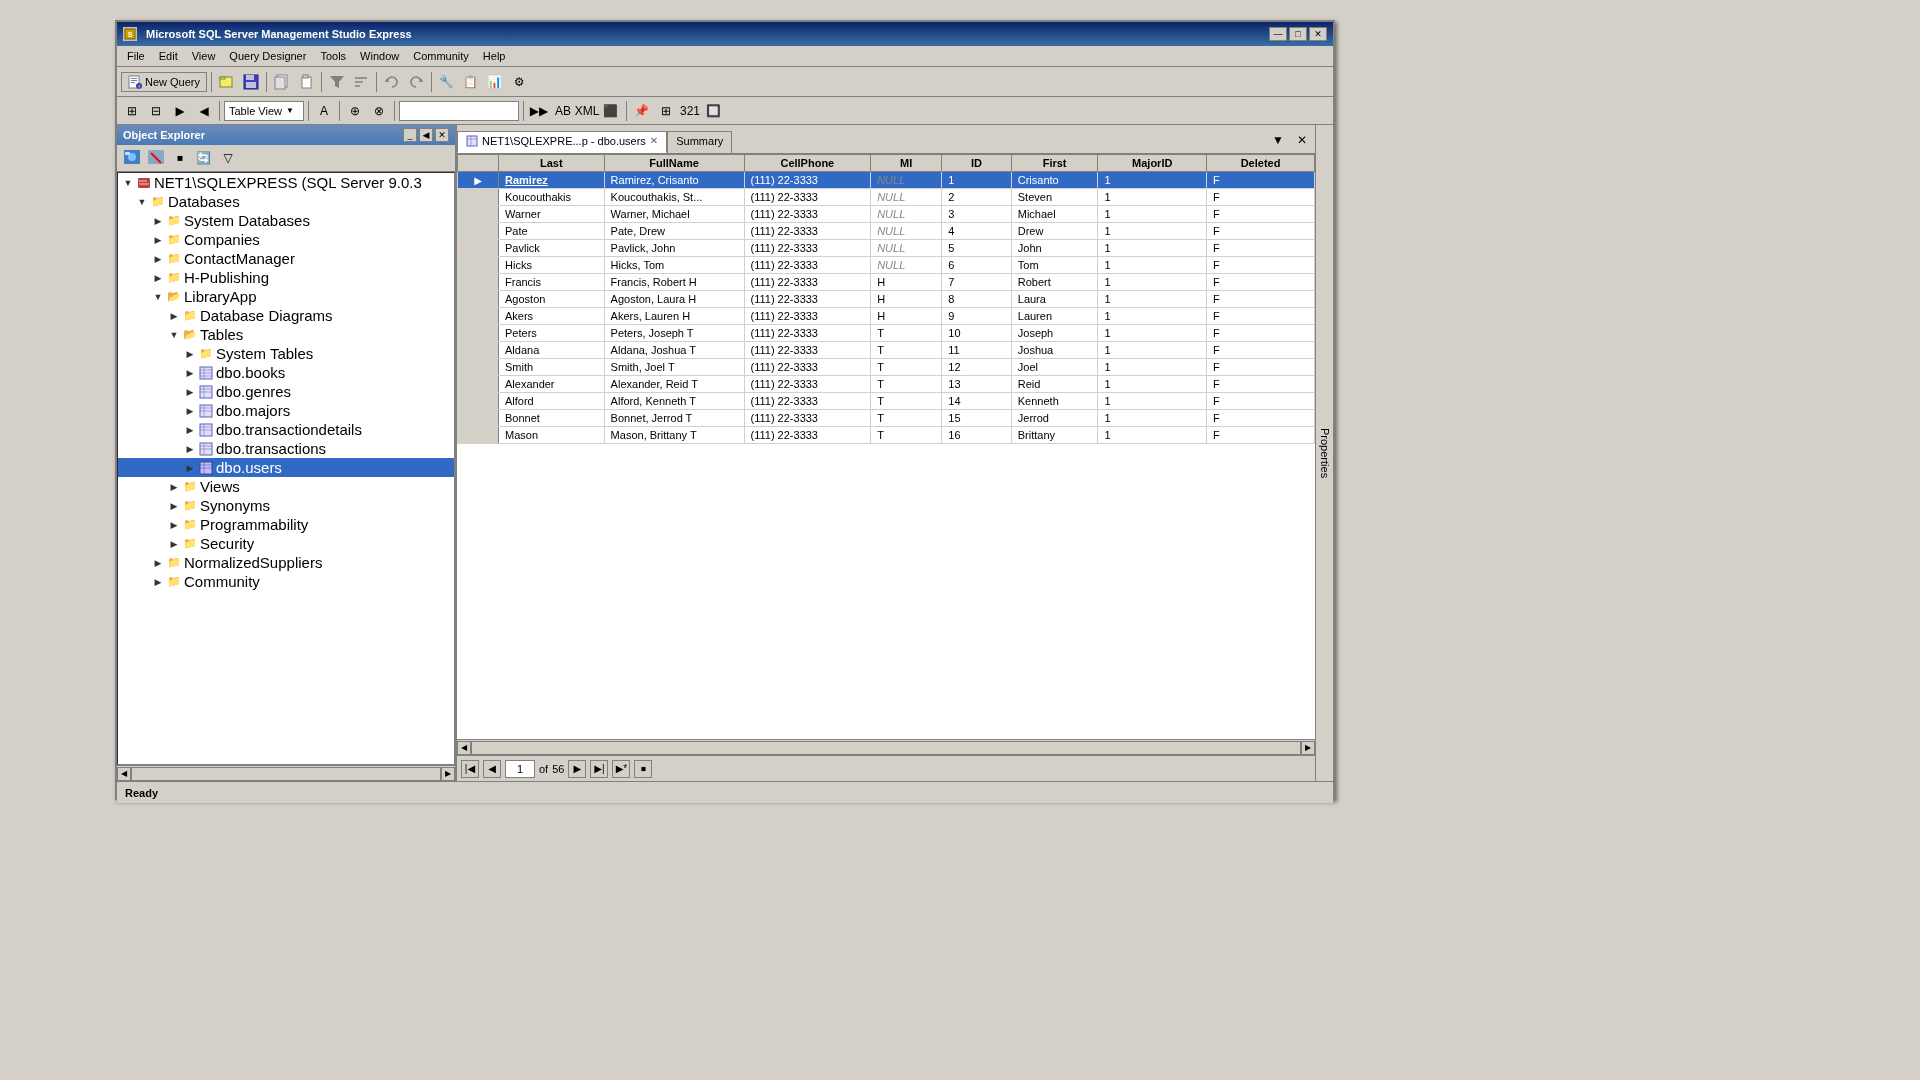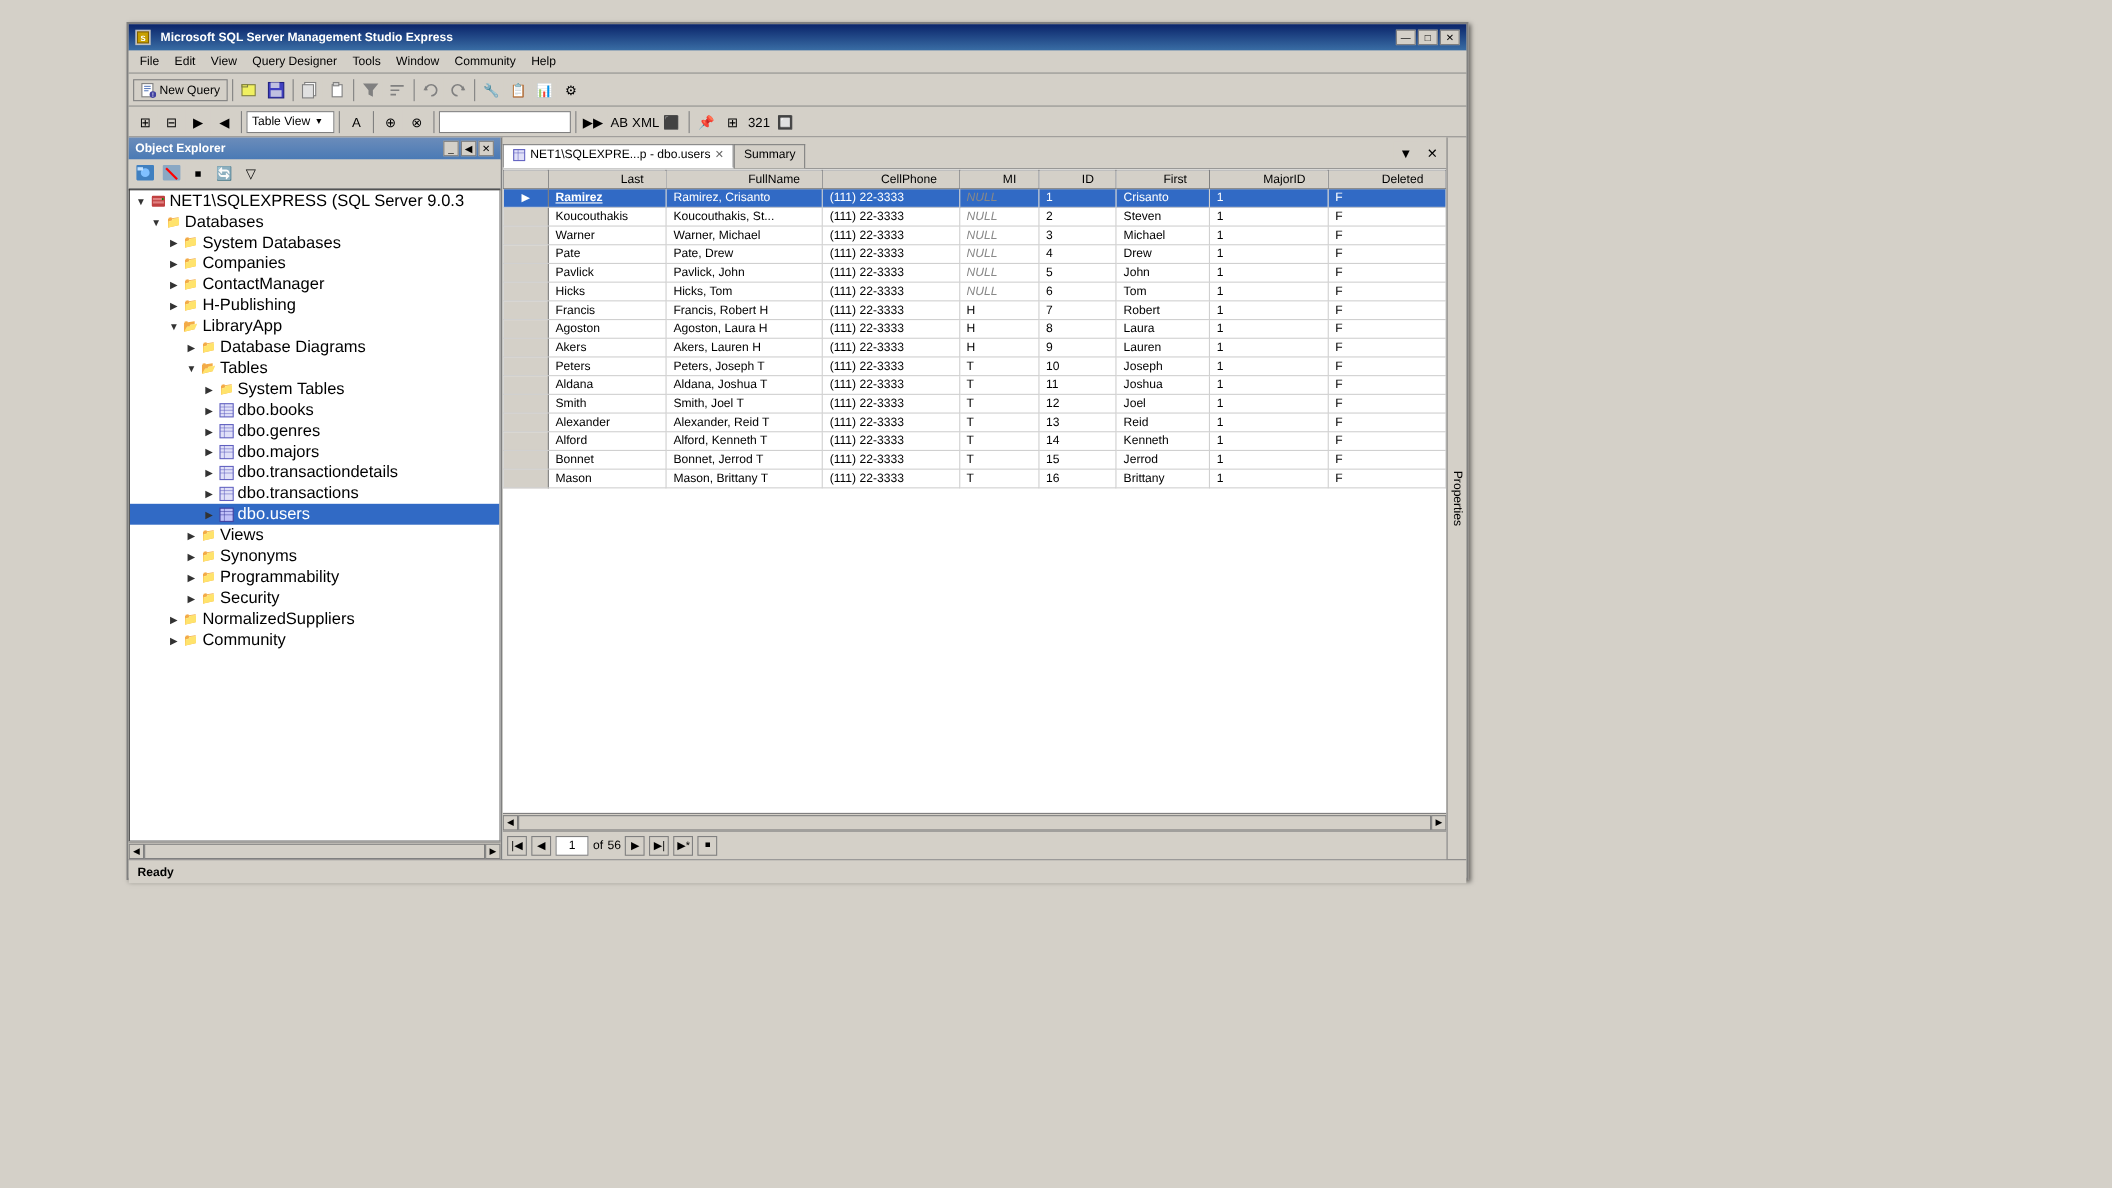--- a/index.html
+++ b/index.html
@@ -317,22 +317,22 @@
     }
     table {
       border-collapse: collapse;
       width: 100%;
       font-size: 11px;
     }
     th {
       background: #d4d0c8;
       border: 1px solid #808080;
       padding: 2px 20px;
-      text-align: right;
-      font-weight: normal;
+      text-align: center;
+      font-weight: bold;
       position: sticky;
       top: 0;
       white-space: nowrap;
     }
     td {
       border: 1px solid #d0d0d0;
       padding: 2px 6px;
       white-space: nowrap;
     }
     tr.selected-row td {

